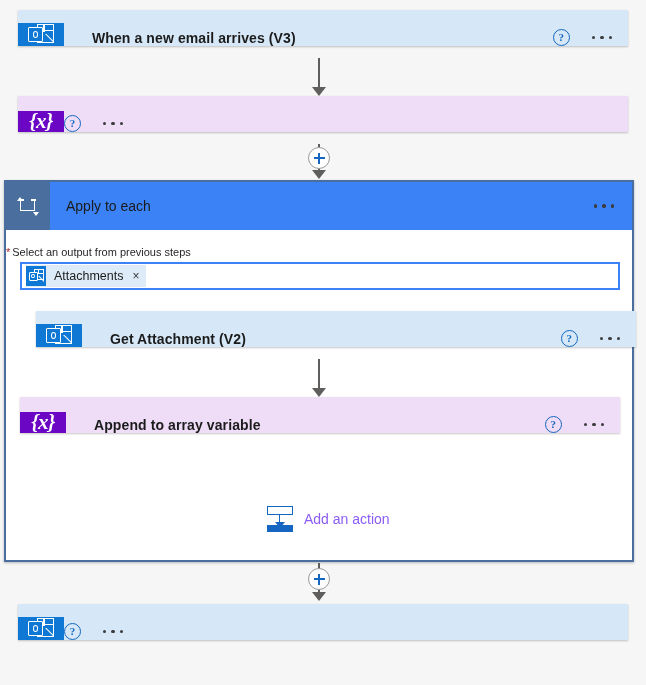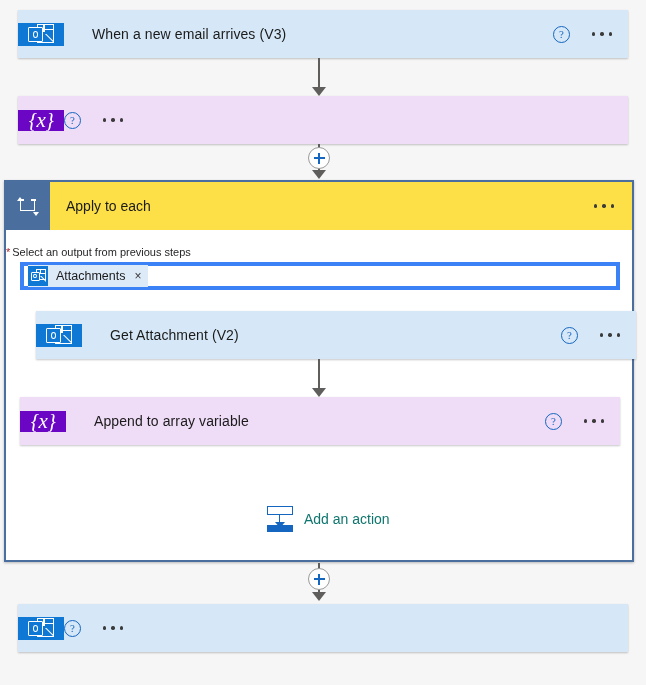--- a/index.html
+++ b/index.html
@@ -9,24 +9,25 @@
     font-family:"Liberation Sans","DejaVu Sans",sans-serif;
     color:#212121;
     overflow:hidden;
     position:relative;
   }
   .canvas{position:absolute;left:0;top:0;width:646px;height:685px;}
 
   
   .card{
     position:absolute;
-    height:48px;
+    height:36px;
     display:flex;
-    align-items:center;
+    align-items:flex-end;
     box-shadow:0 .6px 1.8px rgba(0,0,0,.22), 0 .15px .5px rgba(0,0,0,.16);
+    font-weight:bold;
   }
   .card .iconbox{
     width:46px;min-width:46px;
     display:flex;align-items:center;justify-content:center;
   }
   .card .title{
     flex:1;
     display:flex;align-items:center;
     padding-left:28px;
     font-size:14px;
@@ -144,42 +145,42 @@
   
   #loop-container{
     position:absolute;left:4px;top:180px;width:630px;height:382px;
     background:#ffffff;
     border:2px solid #4a6f9e;
     box-sizing:border-box;
     box-shadow:0 .8px 2.4px rgba(0,0,0,.25);
   }
   #loop-header{
     position:absolute;left:0;top:0;right:0;height:48px;
-    background:#fde047;
+    background:#3b82f6;
     display:flex;align-items:stretch;
   }
   #loop-header .iconbox{
     width:44px;min-width:44px;background:#4a6f9e;
     display:flex;align-items:center;justify-content:center;
   }
   #loop-header .title{
     flex:1;display:flex;align-items:center;padding-left:16px;
     font-size:14px;color:#1b1b1b;
   }
   #loop-header .actions{display:flex;align-items:center;padding-right:16px;}
 
   .field-label{
     position:absolute;left:6px;top:246px;
     font-size:11px;color:#272727;white-space:nowrap;
   }
   .field-label .req{color:#a4262c;margin-right:2px;}
 
   .token-input{
     position:absolute;left:20px;top:262px;width:600px;height:28px;
-    background:#fff;border:4px solid #3b82f6;box-sizing:border-box;
+    background:#fff;border:2px solid #3b82f6;box-sizing:border-box;
     display:flex;align-items:center;padding:0 4px;
   }
   .token{
     display:flex;align-items:center;height:22px;
     background:#ddeaf7;
     padding:0 6px 0 0;
     gap:0;
   }
   .token .tok-ico{
     width:20px;height:20px;background:#0f78d4;
@@ -213,21 +214,21 @@
   }
   .addico .head{
     position:absolute;left:8.5px;top:17px;width:0;height:0;
     border-left:5px solid transparent;border-right:5px solid transparent;
     border-top:6px solid #1466c0;
   }
   .addico .botbar{
     position:absolute;left:1px;bottom:1px;width:26px;height:7px;background:#1466c0;
   }
   #add-action .lbl{
-    font-size:14px;color:#0f766e;white-space:nowrap;
+    font-size:14px;color:#8b5cf6;white-space:nowrap;
   }
 </style>
 </head>
 <body>
 
 <div class="canvas">
 
   <div class="card outlook" style="left:18px;top:10px;width:610px;">
     <div class="iconbox">
       <div class="ol">

